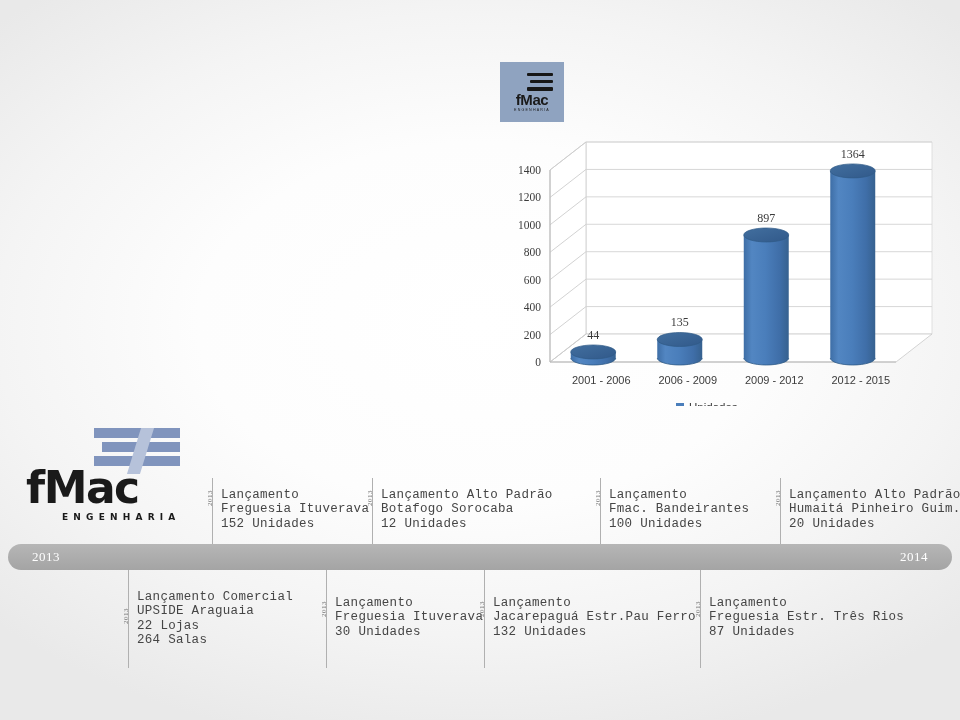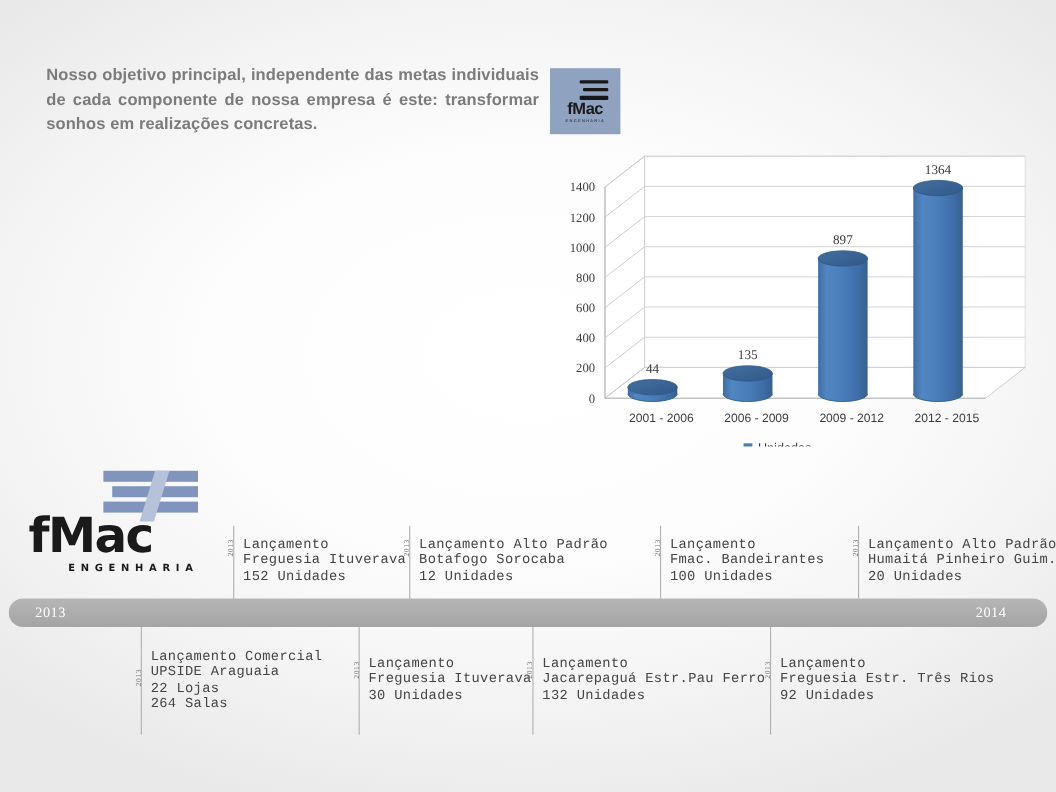--- a/index.html
+++ b/index.html
@@ -252,21 +252,21 @@
   }
   #year-band .yr {
     position: absolute;
     top: 5px;
     font-size: 13px;
     color: #ffffff;
     font-family: "Liberation Serif", serif;
     letter-spacing: 0.5px;
   }
   #year-band .yr.left  { left: 24px; }
-  #year-band .yr.right { right: 37px; }
+  #year-band .yr.right { right: 24px; }
 
   .tl-item {
     position: absolute;
     z-index: 2;
   }
   .tl-item .rule {
     position: absolute;
     left: 0;
     width: 1px;
     background: #b0b0b0;
@@ -299,21 +299,20 @@
   .tl-item.bottom .lines { top: 30px; }
   .tl-item.bottom.tall .yearv { top: 42px; }
   .tl-item.bottom.tall .lines { top: 24px; }
 </style>
 </head>
 <body>
 
 <div id="page">
 
   <div id="intro-text">
-    <p class="last-line-nojustify">Nosso objetivo principal, independente das metas individuais de cada componente de nossa empresa é este: transformar sonhos em realizações concretas.</p>
   </div>
 
   <div id="logo-small">
     <div class="bars">
         <i></i>
         <i></i>
         <i></i>
       </div>
     <div class="wordmark">fMac</div>
     <div class="sub">ENGENHARIA</div>
@@ -474,21 +473,21 @@
             <div>Jacarepaguá Estr.Pau Ferro</div>
             <div>132 Unidades</div>
           </div>
         </div>
         <div class="tl-item bottom" style="left: 700px; top: 98px;">
           <div class="rule"></div>
           <div class="yearv">2013</div>
           <div class="lines">
             <div>Lançamento</div>
             <div>Freguesia Estr. Três Rios</div>
-            <div>92 Unidades</div>
+            <div>87 Unidades</div>
           </div>
         </div>
       </div>
     <div id="year-band">
       <span class="yr left">2013</span>
       <span class="yr right">2014</span>
     </div>
   </div>
 
 </div>

